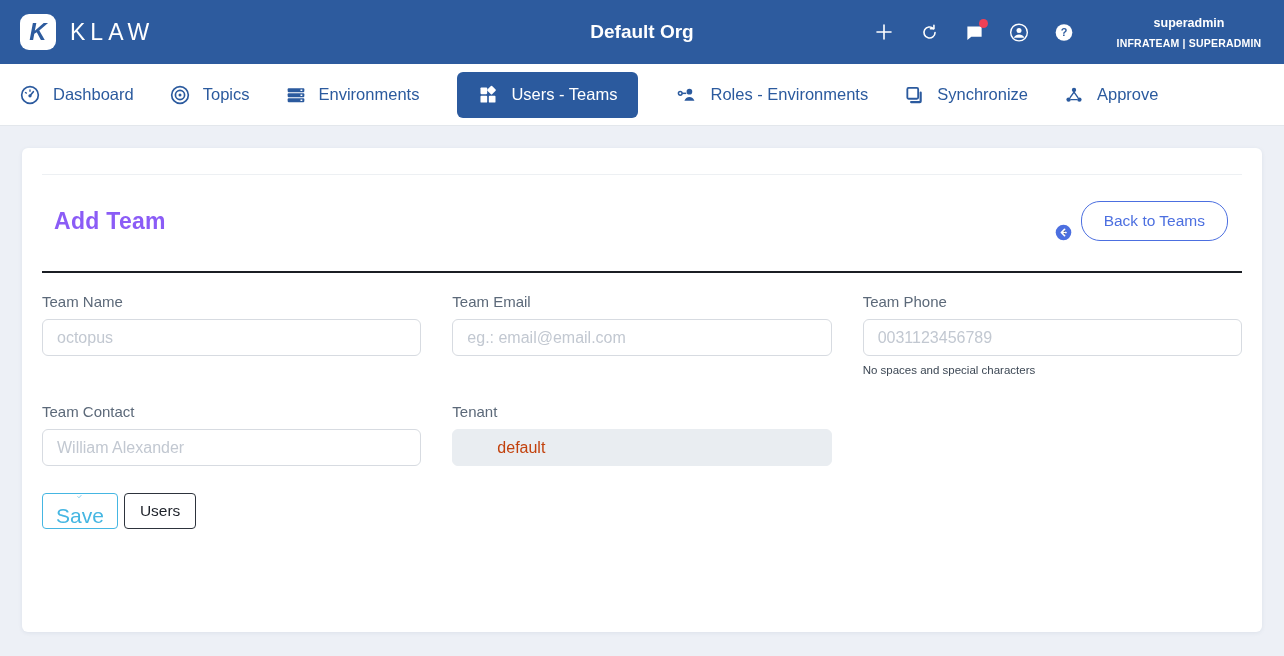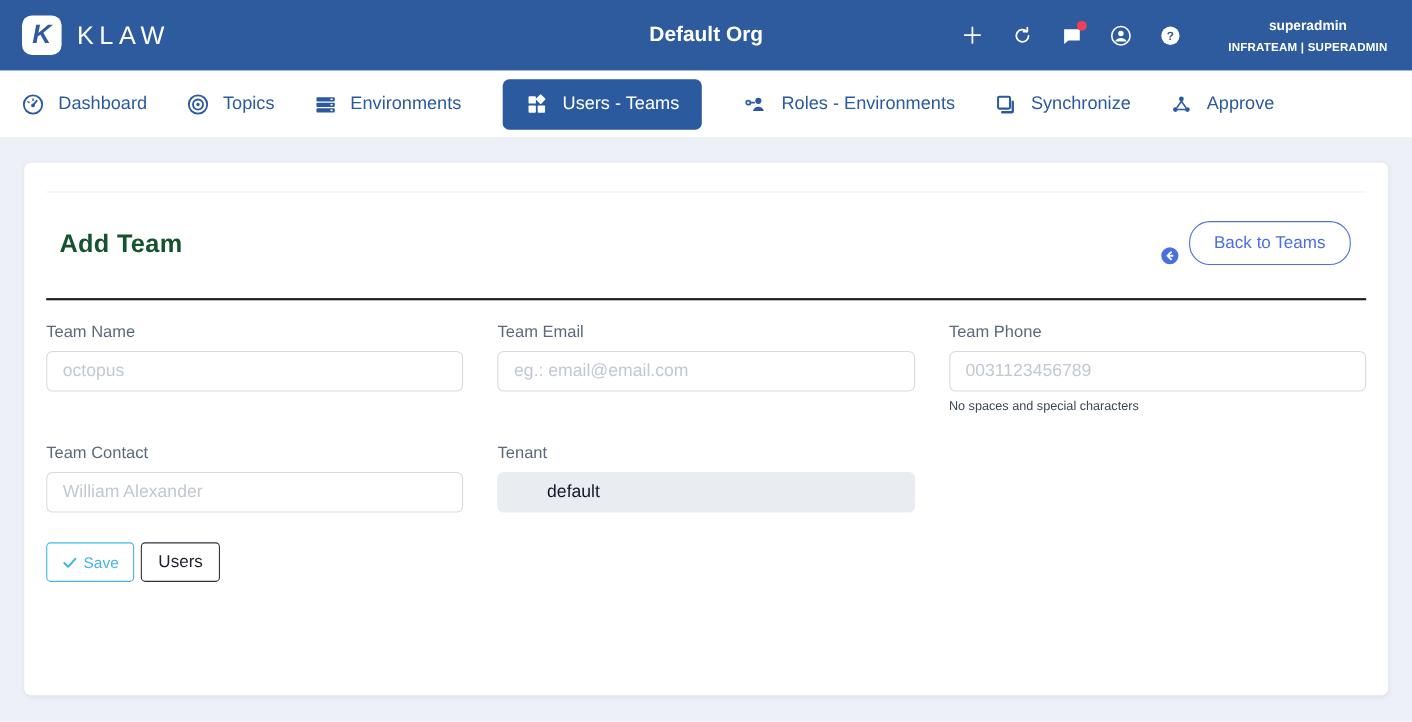--- a/index.html
+++ b/index.html
@@ -53,21 +53,21 @@
   .main { padding: 22px; }
   .card {
     background: #fff; border-radius: 6px; box-shadow: 0 1px 4px rgba(40,60,100,.08);
     padding: 26px 20px 24px 20px; height: 484px;
   }
   .card-top-rule { border: none; border-top: 1px solid #edf0f3; margin-bottom: 0; }
   .card-head {
     display: flex; align-items: center; justify-content: space-between;
     padding: 26px 0 30px 12px;
   }
-  .page-title { font-size: 23px; font-weight: 700; color: #14532d; letter-spacing: .3px; }
+  .page-title { font-size: 23px; font-weight: 700; color: #8b5cf6; letter-spacing: .3px; }
   .back-wrap { display: flex; align-items: flex-end; gap: 9px; padding-right: 14px; }
   .back-circle { width: 17px; height: 17px; display: inline-flex; cursor: pointer; }
   .back-btn {
     border: 1px solid #4c6fe0; color: #4c6fe0; background: #fff;
     border-radius: 19px; padding: 10px 22px; font-size: 15.5px;
     font-family: inherit; cursor: pointer;
   }
   .dark-rule { border: none; border-top: 2px solid #1b1e24; }
 
   
@@ -77,29 +77,29 @@
   }
   .field { display: flex; flex-direction: column; }
   .field-label { font-size: 15px; color: #5c6979; margin-bottom: 9px; }
   .field input {
     height: 37px; border: 1px solid #d7dbe1; border-radius: 6px;
     padding: 0 14px; font-size: 16px; font-family: inherit; color: #3c4654;
     background: #fff; width: 100%; outline: none;
   }
   .field input::placeholder { color: #c2c8d1; }
   .field input:disabled {
-    background: #e9edf1; border-color: #e9edf1; color: #0f172a; padding-left: 44px;
+    background: #e9edf1; border-color: #e9edf1; color: #c2410c; padding-left: 44px;
   }
   .field-hint { font-size: 11.5px; color: #3c4754; margin-top: 8px; }
   .actions { margin-top: 27px; display: flex; gap: 6px; padding-left: 0; }
   .btn-save {
     display: inline-flex; align-items: center; gap: 5px;
     border: 1px solid #45b6e2; color: #45b6e2; background: #fff;
-    border-radius: 4px; padding: 0 13px; height: 36px; font-size: 14px;
-    font-family: inherit; cursor: pointer;
+    border-radius: 4px; padding: 0 13px; height: 36px; font-size: 21px;
+    font-family: inherit; cursor: pointer; flex-direction: column;
   }
   .btn-cancel {
     border: 1.5px solid #2d333c; color: #1d2129; background: #fff;
     border-radius: 4px; padding: 0 15px; height: 36px; font-size: 15.5px;
     font-family: inherit; cursor: pointer;
   }
 </style>
 </head>
 <body>
 

